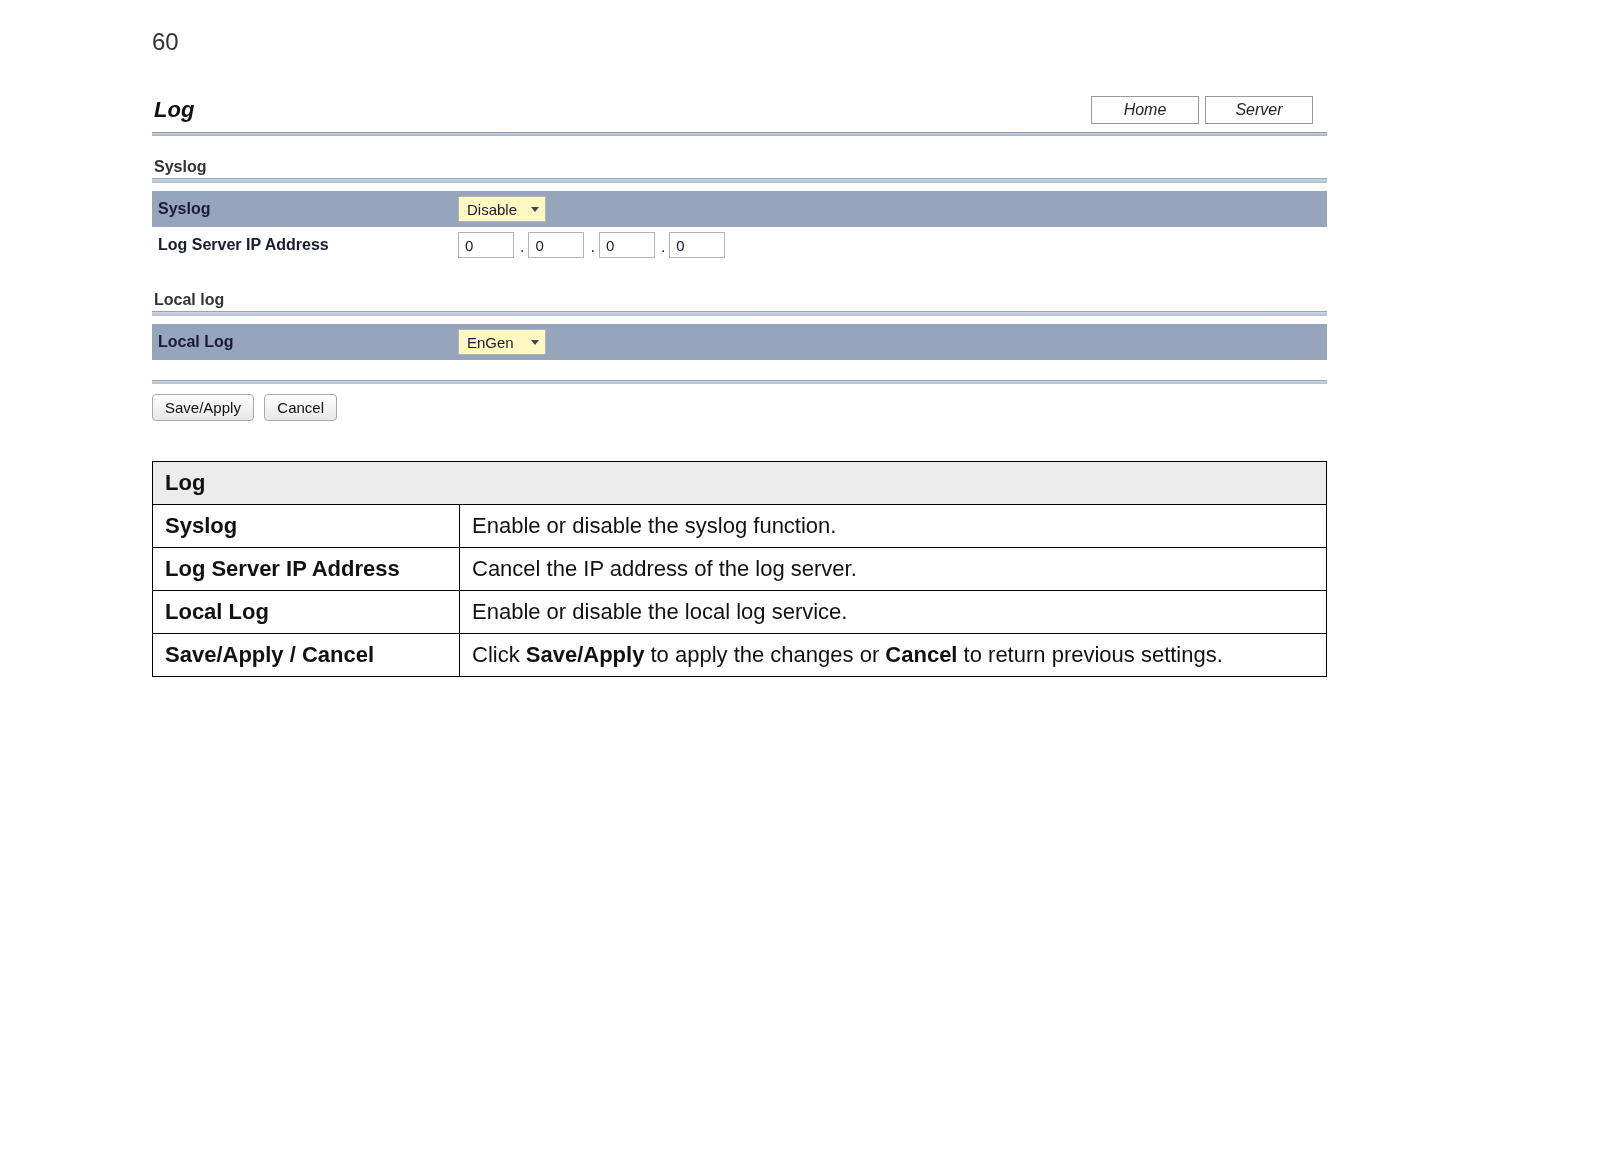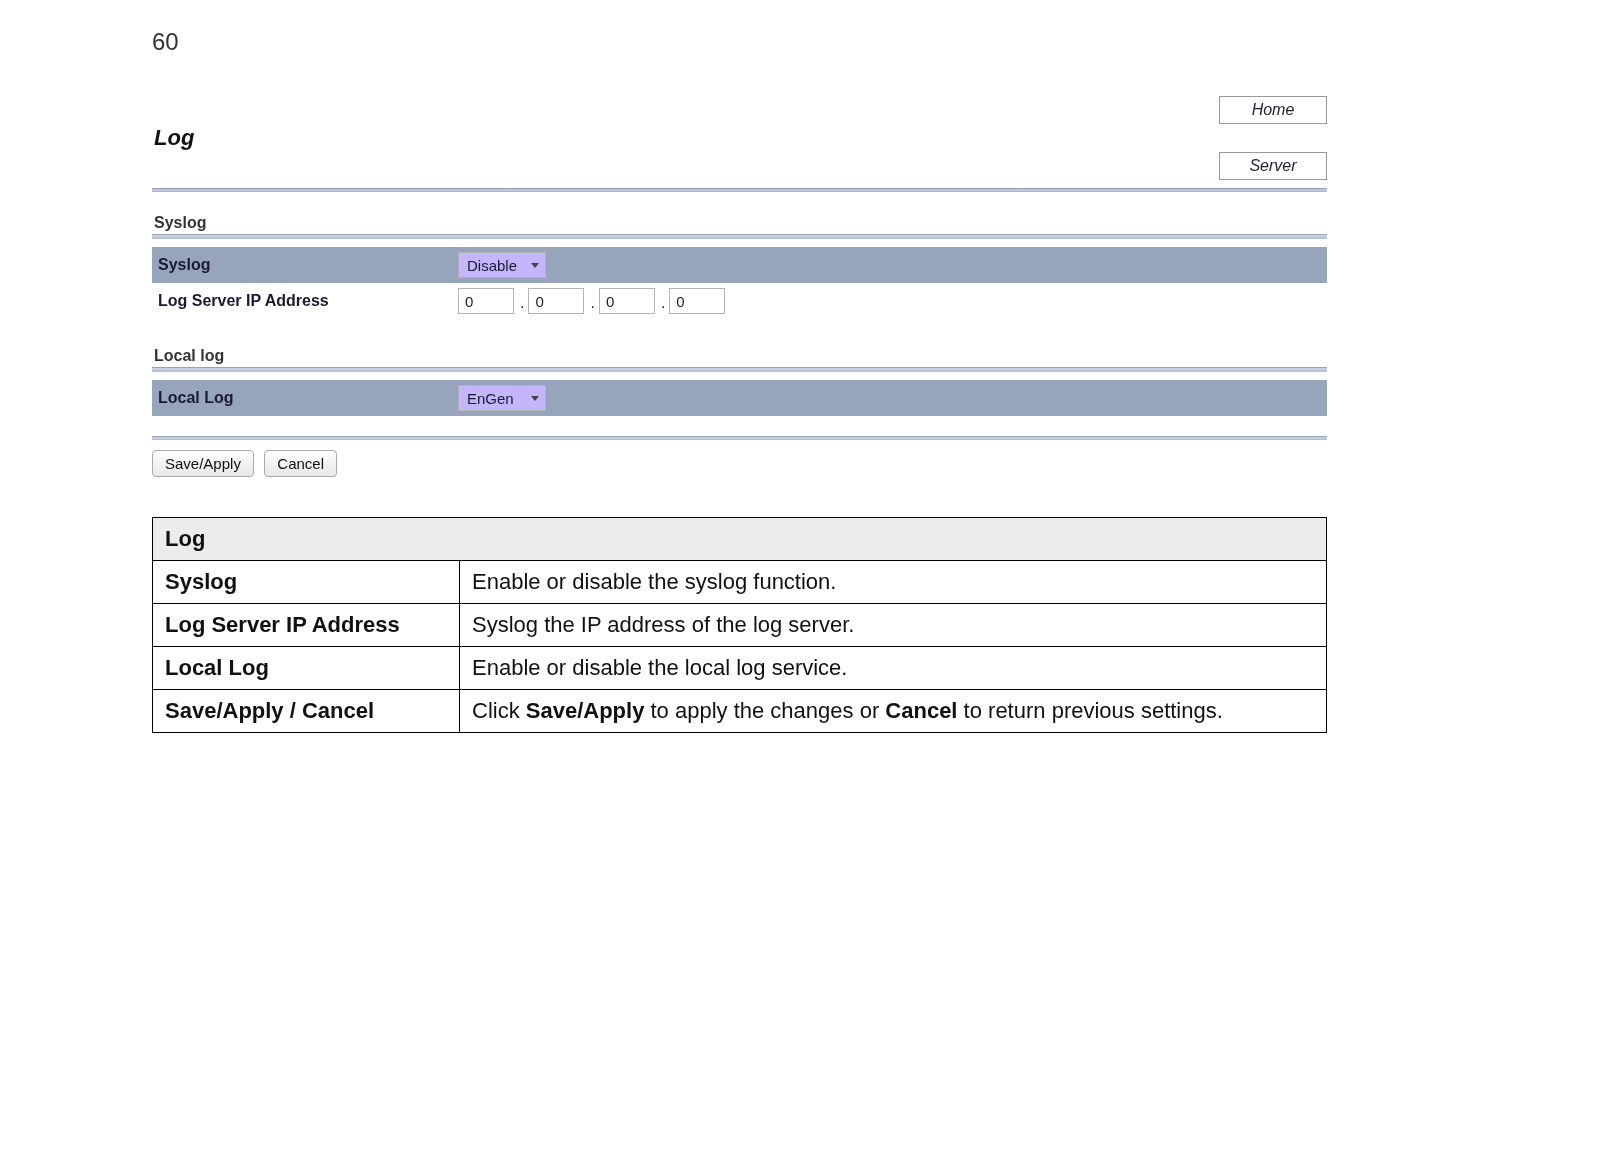--- a/index.html
+++ b/index.html
@@ -55,23 +55,22 @@
     padding: 4px 0 4px 2px;
   }
   .panel-title {
     font-size: 22px;
     font-weight: 700;
     font-style: italic;
     color: #111;
   }
   .panel-buttons {
     display: flex;
-    gap: 28px;
-    margin-right: 0;
-    flex-direction: column;
+    gap: 6px;
+    margin-right: 14px;
   }
   .panel-btn {
     background: #fff;
     border: 1px solid #999;
     padding: 4px 0;
     width: 106px;
     text-align: center;
     font-size: 16px;
     font-style: italic;
     color: #223;
@@ -111,21 +110,21 @@
   .form-label {
     width: 300px;
     flex-shrink: 0;
   }
   .select {
     display: inline-flex;
     align-items: center;
     height: 26px;
     min-width: 88px;
     padding: 0 6px 0 8px;
-    background: #c4b5fd;
+    background: #fef9c3;
     border: 1px solid #b3b3b3;
     font-weight: 400;
     font-size: 15px;
     box-sizing: border-box;
     gap: 6px;
   }
   .select .caret {
     width: 0; height: 0;
     border-left: 4px solid transparent;
     border-right: 4px solid transparent;
@@ -296,21 +295,21 @@
             <th colspan="2">Log</th>
           </tr>
       </tbody>
         <tbody id="explain-rows">
           <tr>
             <td class="key">Syslog</td>
             <td>Enable or disable the syslog function.</td>
           </tr>
           <tr>
             <td class="key">Log Server IP Address</td>
-            <td>Syslog the IP address of the log server.</td>
+            <td>Cancel the IP address of the log server.</td>
           </tr>
           <tr>
             <td class="key">Local Log</td>
             <td>Enable or disable the local log service.</td>
           </tr>
           <tr>
             <td class="key">Save/Apply / Cancel</td>
             <td>Click <b>Save/Apply</b> to apply the changes or <b>Cancel</b> to return previous settings.</td>
           </tr>
         </tbody>

